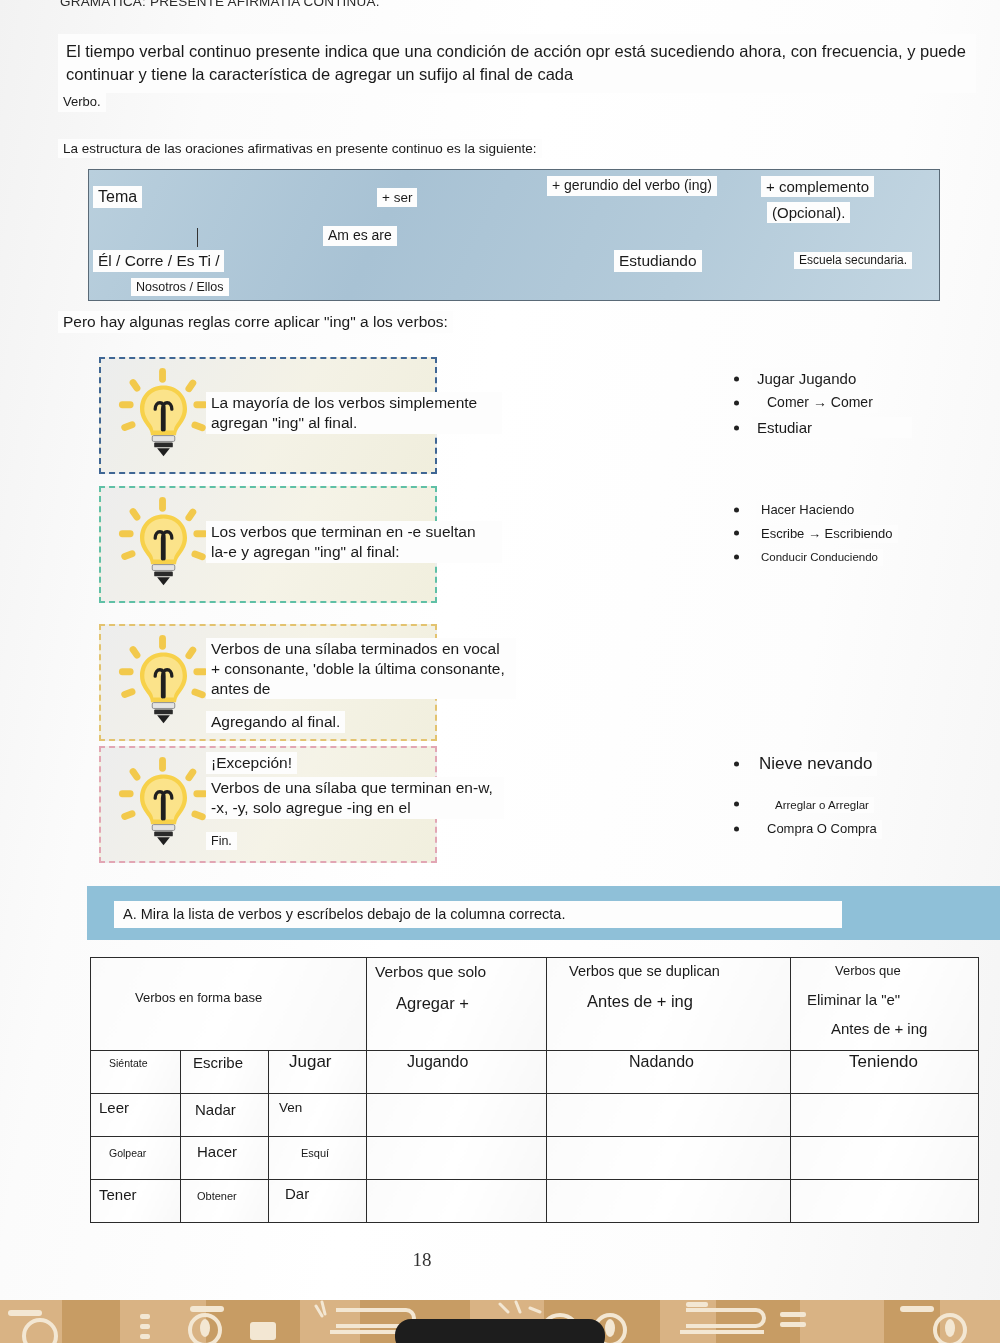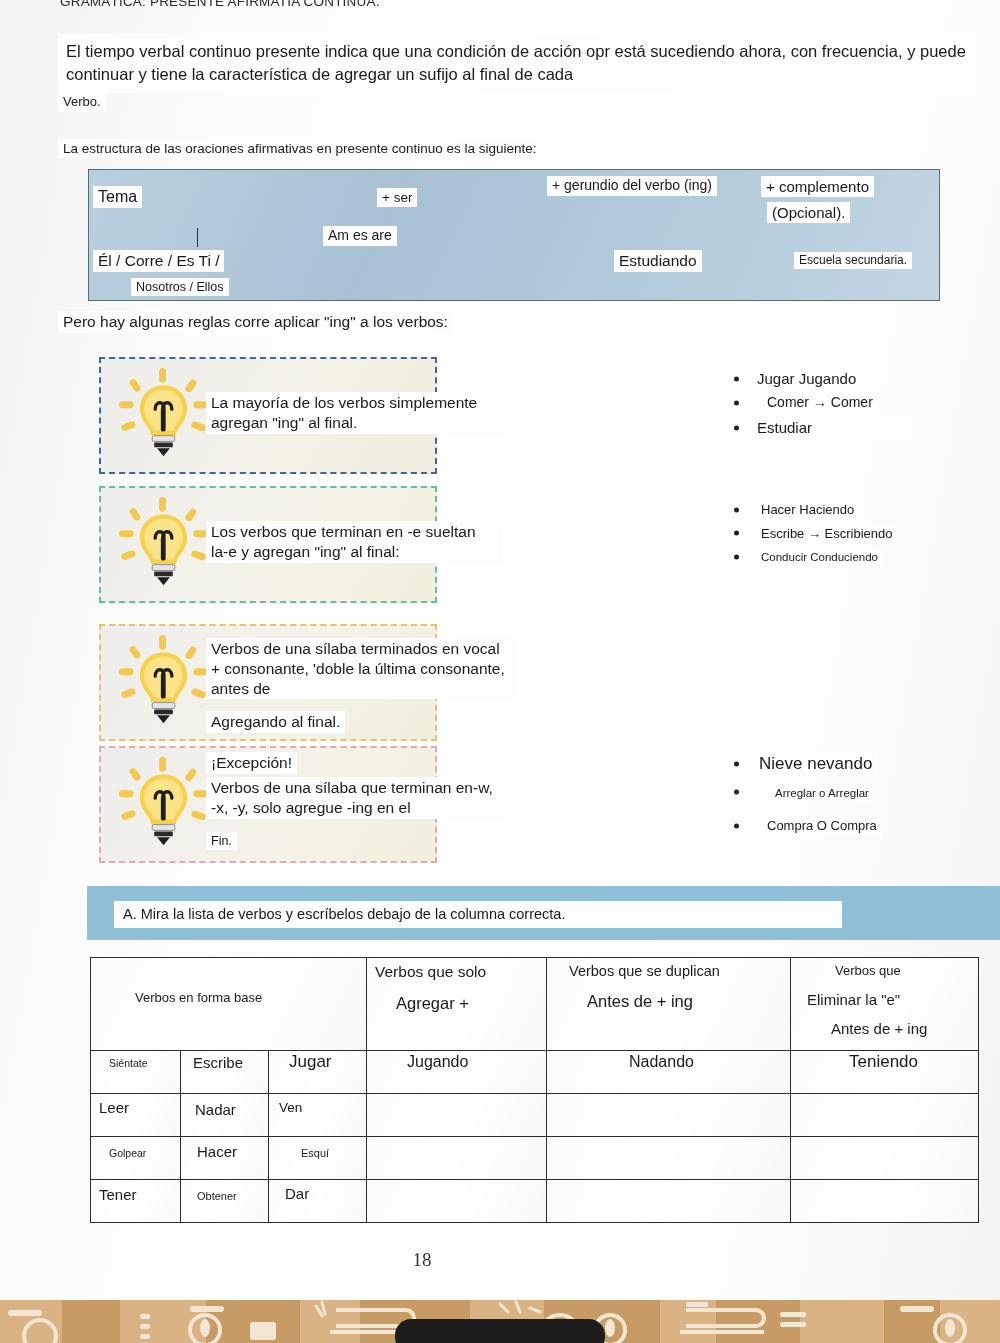--- a/index.html
+++ b/index.html
@@ -289,22 +289,22 @@
 
   <div class="ex-list" id="ex-list-2">
     <div class="ex-item" style="padding-left:26px"><span class="dot" style="left:4px"></span><span class="chip" style="font-size:13px">Hacer Haciendo</span></div>
     <div class="ex-item" style="padding-left:26px"><span class="dot" style="left:4px"></span><span class="chip" style="font-size:13px">Escribe → Escribiendo</span></div>
     <div class="ex-item" style="padding-left:26px"><span class="dot" style="left:4px"></span><span class="chip" style="font-size:11.5px">Conducir Conduciendo</span></div>
   </div>
 
 
   <div class="ex-list" id="ex-list-4">
     <div class="ex-item" style="padding-left:24px"><span class="dot" style="left:4px"></span><span class="chip" style="font-size:17px">Nieve nevando</span></div>
-    <div class="ex-item" style="padding-left:40px;margin-top:7px"><span class="dot" style="left:4px"></span><span class="chip" style="font-size:11.5px">Arreglar o Arreglar</span></div>
-    <div class="ex-item" style="padding-left:32px;margin-top:15px"><span class="dot" style="left:4px"></span><span class="chip" style="font-size:13px">Compra O Compra</span></div>
+    <div class="ex-item" style="padding-left:40px;margin-top:19px"><span class="dot" style="left:4px"></span><span class="chip" style="font-size:11.5px">Arreglar o Arreglar</span></div>
+    <div class="ex-item" style="padding-left:32px;margin-top:6px"><span class="dot" style="left:4px"></span><span class="chip" style="font-size:13px">Compra O Compra</span></div>
   </div>
 
   <div class="abs" id="activity-banner">
     <div class="txt">
       <span class="chip" style="padding:4px 9px;display:inline-block;min-width:710px;">A. Mira la lista de verbos y escríbelos debajo de la columna correcta.</span>
     </div>
   </div>
 
   <table id="verbs-table">
     <colgroup>

